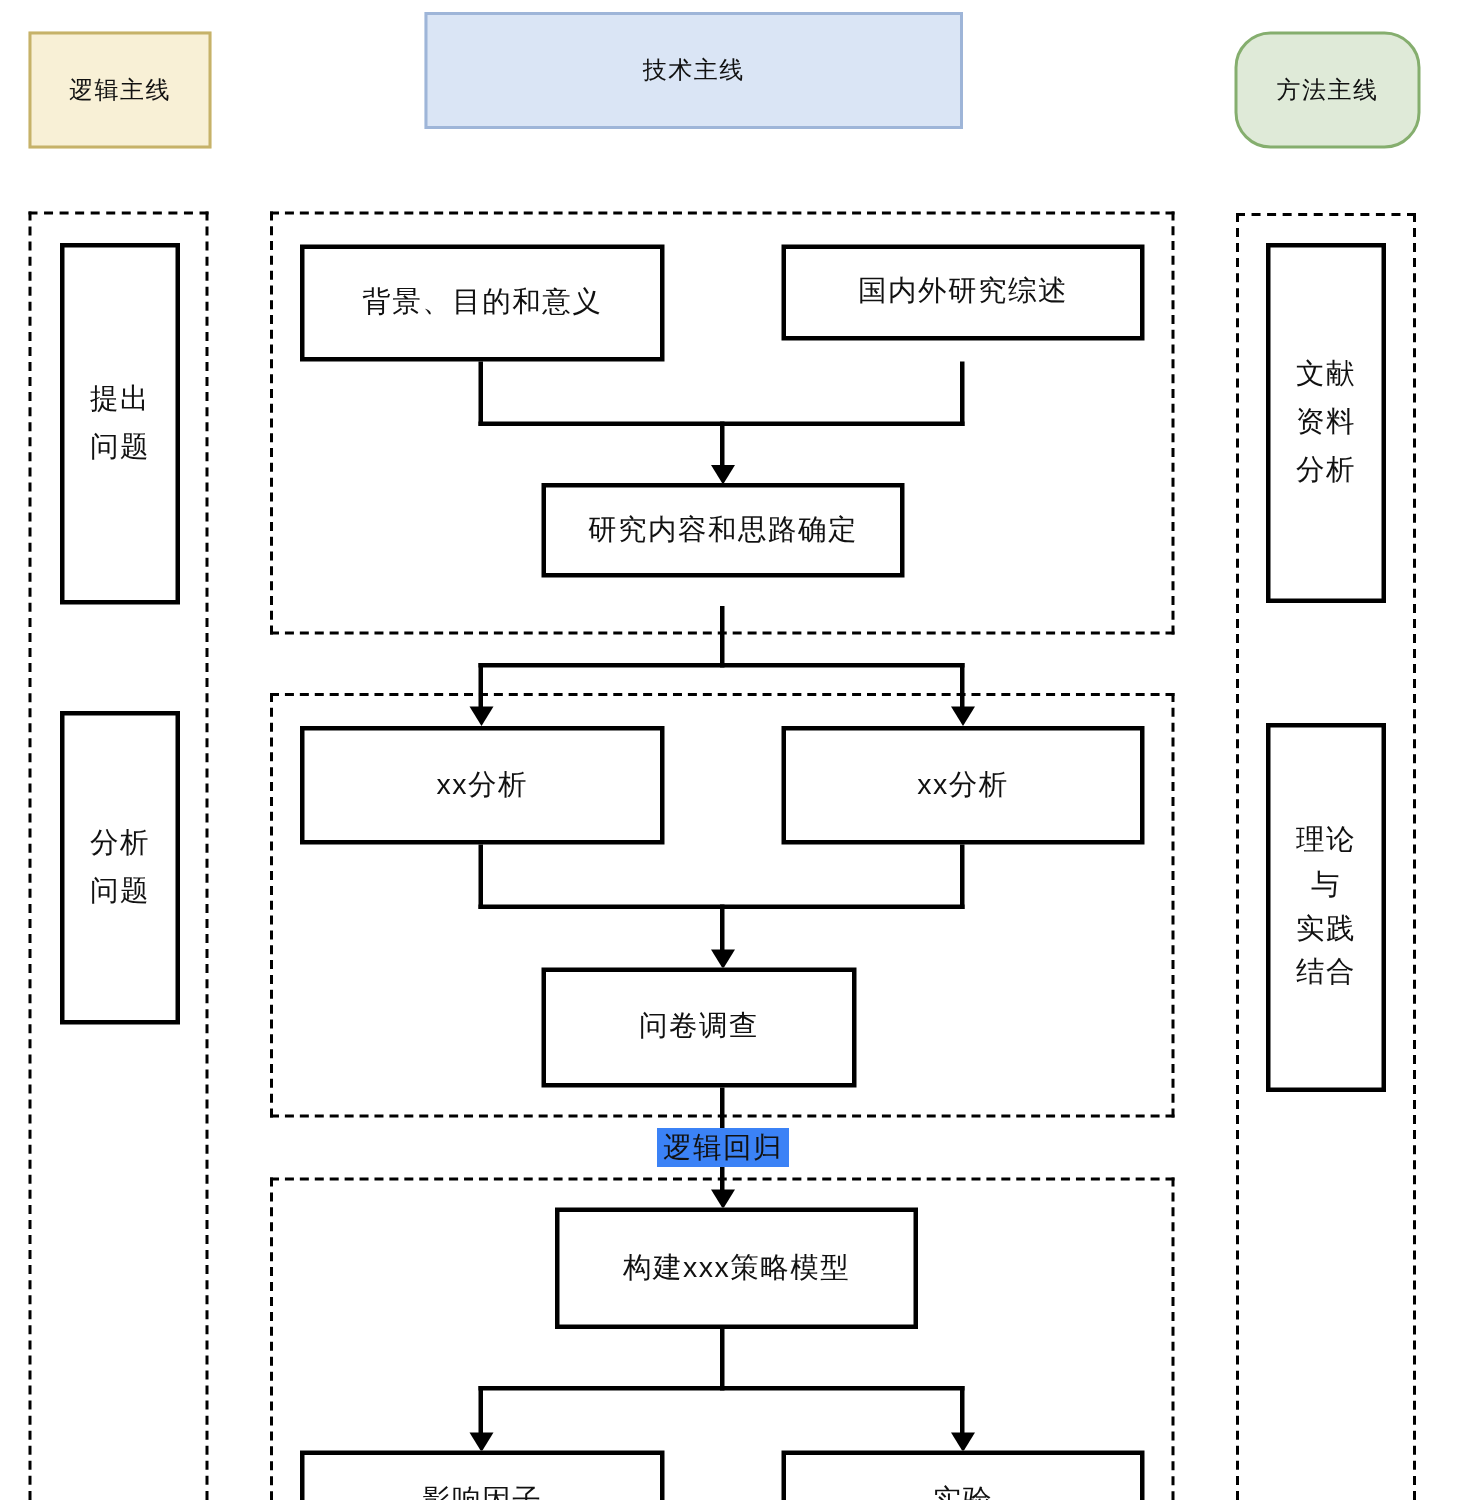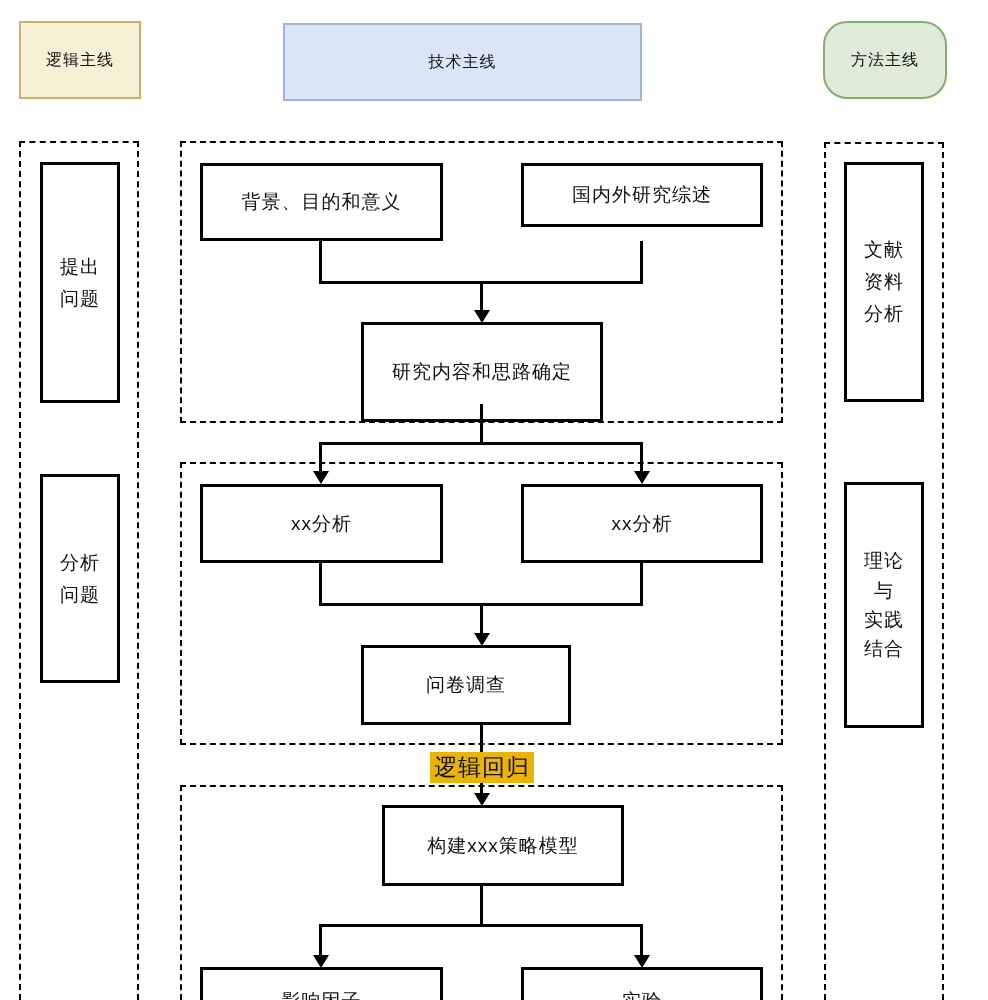--- a/index.html
+++ b/index.html
@@ -20,32 +20,32 @@
     font-size:19px;line-height:1.65;text-align:center;white-space:pre-line;letter-spacing:1px;
   }
   .node.top-align{align-items:flex-start;padding-top:15px;}
   .line{position:absolute;background:#000;}
   .arrow{
     position:absolute;width:0;height:0;
     border-left:8px solid transparent;border-right:8px solid transparent;
     border-top:13px solid #000;
   }
   .edge-label{
-    position:absolute;background:#eab308;font-size:23px;letter-spacing:1px;
+    position:absolute;background:#3b82f6;font-size:19px;letter-spacing:1px;
     padding:0 4px;transform:translateX(-50%);
   }
 </style>
 </head>
 <body>
 
 <div class="canvas">
 
   <div class="hdr" style="left: 19px; top: 21px; width: 122px; height: 78px; background-color: rgb(248, 240, 214); border-color: rgb(198, 178, 105);">逻辑主线</div>
 
-  <div class="hdr" style="left: 283px; top: 23px; width: 359px; height: 78px; background-color: rgb(218, 229, 245); border-color: rgb(158, 181, 216);">技术主线</div>
+  <div class="hdr" style="left: 283px; top: 8px; width: 359px; height: 78px; background-color: rgb(218, 229, 245); border-color: rgb(158, 181, 216);">技术主线</div>
 
   <div class="hdr" style="left: 823px; top: 21px; width: 124px; height: 78px; background-color: rgb(223, 234, 216); border-color: rgb(133, 174, 110); border-radius: 24px;">方法主线</div>
 
   <div class="dashed" style="left:19px;top:141px;width:120px;height:879px;"></div>
 
   <div class="dashed" style="left:180px;top:141px;width:603px;height:282px;"></div>
 
   <div class="dashed" style="left:180px;top:462px;width:603px;height:283px;"></div>
 
   <div class="dashed" style="left:180px;top:785px;width:603px;height:235px;"></div>
@@ -70,21 +70,21 @@
   <div class="node" style="left:200px;top:163px;width:243px;height:78px;">背景、目的和意义</div>
 
   <div class="node" style="left:521px;top:163px;width:242px;height:64px;">国内外研究综述</div>
 
   <div class="line" style="left:319px;top:241px;width:3px;height:43px;"></div>
   <div class="line" style="left:640px;top:241px;width:3px;height:43px;"></div>
   <div class="line" style="left:319px;top:281px;width:324px;height:3px;"></div>
   <div class="line" style="left:480px;top:281px;width:3px;height:30px;"></div>
   <div class="arrow" style="left:474px;top:310px;"></div>
 
-  <div class="node" style="left:361px;top:322px;width:242px;height:100px;">研究内容和思路确定</div>
+  <div class="node" style="left:361px;top:322px;width:242px;height:63px;">研究内容和思路确定</div>
 
   <div class="line" style="left:480px;top:404px;width:3px;height:41px;"></div>
   <div class="line" style="left:319px;top:442px;width:324px;height:3px;"></div>
   <div class="line" style="left:319px;top:442px;width:3px;height:30px;"></div>
   <div class="line" style="left:640px;top:442px;width:3px;height:30px;"></div>
   <div class="arrow" style="left:313px;top:471px;"></div>
   <div class="arrow" style="left:634px;top:471px;"></div>
 
   <div class="node" style="left:200px;top:484px;width:243px;height:79px;">xx分析</div>
 
@@ -95,21 +95,21 @@
   <div class="line" style="left:319px;top:603px;width:324px;height:3px;"></div>
   <div class="line" style="left:480px;top:603px;width:3px;height:31px;"></div>
   <div class="arrow" style="left:474px;top:633px;"></div>
 
   <div class="node" style="left:361px;top:645px;width:210px;height:80px;">问卷调查</div>
 
   <div class="line" style="left:480px;top:725px;width:3px;height:69px;"></div>
   <div class="arrow" style="left:474px;top:793px;"></div>
   <div class="edge-label" style="left:482px;top:752px;">逻辑回归</div>
 
-  <div class="node" style="left:382px;top:805px;width:242px;height:81px;">构建xxx策略模型</div>
+  <div class="node" style="left:370px;top:805px;width:242px;height:81px;">构建xxx策略模型</div>
 
   <div class="line" style="left:480px;top:886px;width:3px;height:41px;"></div>
   <div class="line" style="left:319px;top:924px;width:324px;height:3px;"></div>
   <div class="line" style="left:319px;top:924px;width:3px;height:32px;"></div>
   <div class="line" style="left:640px;top:924px;width:3px;height:32px;"></div>
   <div class="arrow" style="left:313px;top:955px;"></div>
   <div class="arrow" style="left:634px;top:955px;"></div>
 
   <div class="node top-align" style="left:200px;top:967px;width:243px;height:80px;">影响因子</div>
 

